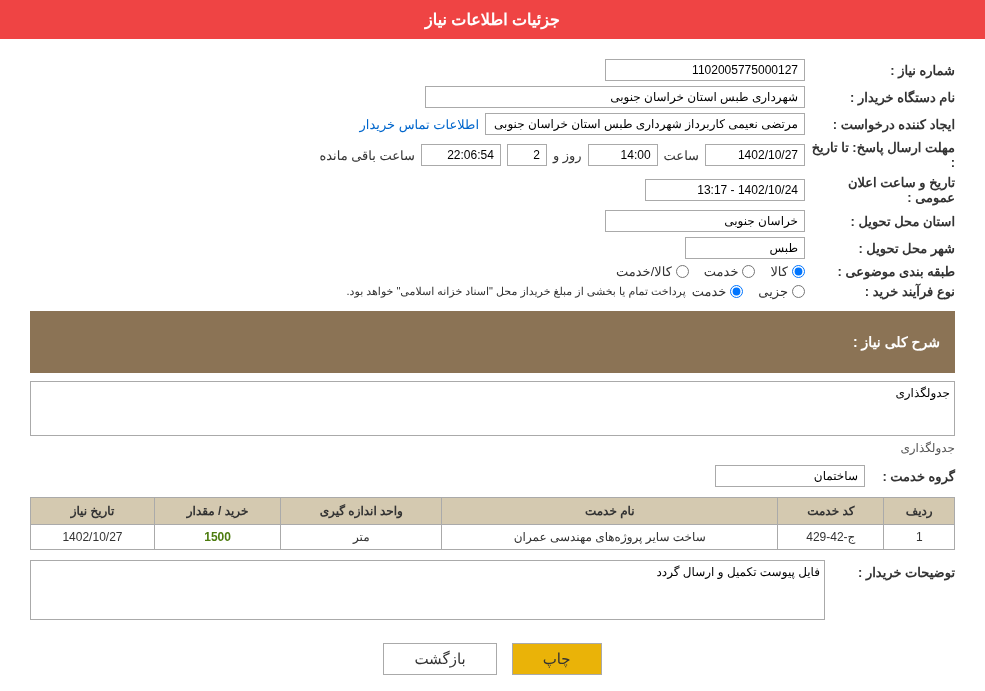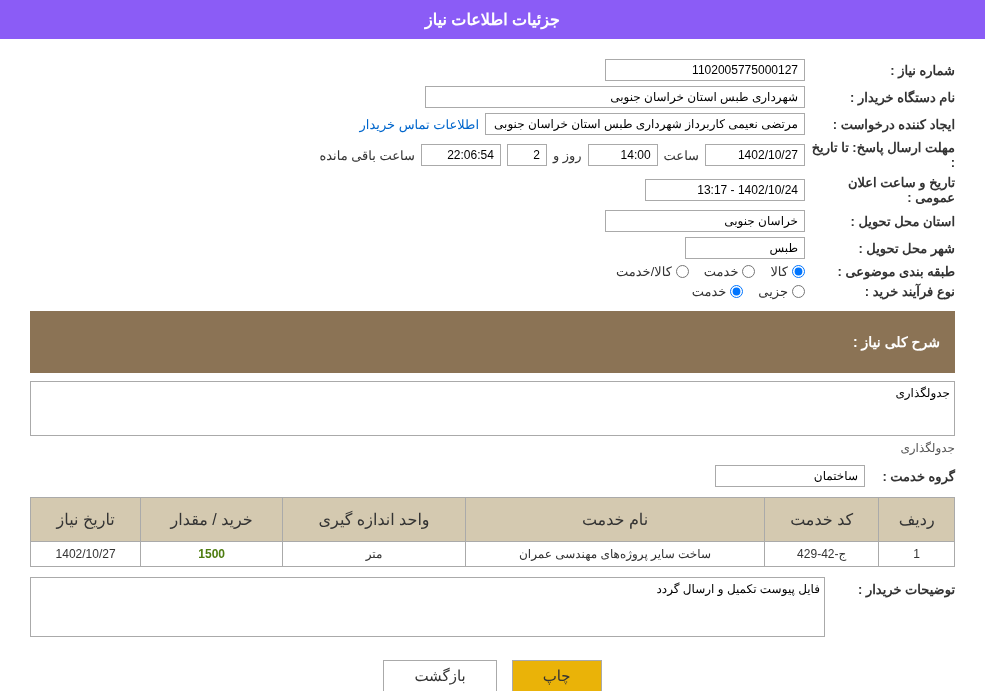--- a/index.html
+++ b/index.html
@@ -11,21 +11,21 @@
       color: #333;
     }
     .page-wrapper {
       width: 985px;
       min-height: 691px;
       background: #fff;
       margin: 0 auto;
       padding-bottom: 20px;
     }
     .header-bar {
-      background: #8b5cf6;
+      background: #ef4444;
       color: white;
       text-align: center;
       padding: 10px 20px;
       font-size: 16px;
       font-weight: bold;
     }
     .main-content {
       padding: 15px 30px;
     }
     .input-box {
@@ -76,24 +76,24 @@
       direction: rtl;
     }
     .service-table {
       width: 100%;
       border-collapse: collapse;
       margin: 10px 0;
     }
     .service-table th {
       background: #d4c9b0;
       border: 1px solid #aaa;
-      padding: 12px 8px;
+      padding: 6px 8px;
       text-align: center;
-      font-weight: normal;
-      font-size: 16px;
+      font-weight: bold;
+      font-size: 12px;
     }
     .service-table td {
       border: 1px solid #aaa;
       padding: 5px 8px;
       text-align: center;
       font-size: 12px;
     }
     .service-table tr:nth-child(even) {
       background: #f9f9f9;
     }
@@ -260,20 +260,21 @@
         <div class="radio-group">
           <div class="radio-item">
             <input type="radio" name="noefarayand" style="">
             <span>جزیی</span>
           </div>
           <div class="radio-item">
             <input type="radio" name="noefarayand" checked="" style="">
             <span>خدمت</span>
           </div>
         </div>
+        <span style="font-size:11px; color:#333;">پرداخت تمام یا بخشی از مبلغ خریداز محل "اسناد خزانه اسلامی" خواهد بود.</span>
       </div>
     </div>
 
     <div class="section-divider">
       <span>شرح کلی نیاز :</span>
     </div>
 
     <div style="margin-bottom:10px;">
       <textarea class="text-area-box" style="height: 55px;" readonly="">جدولگذاری</textarea>
       <div style="text-align:right; font-size:12px; color:#555; margin-top:2px;">جدولگذاری</div>

